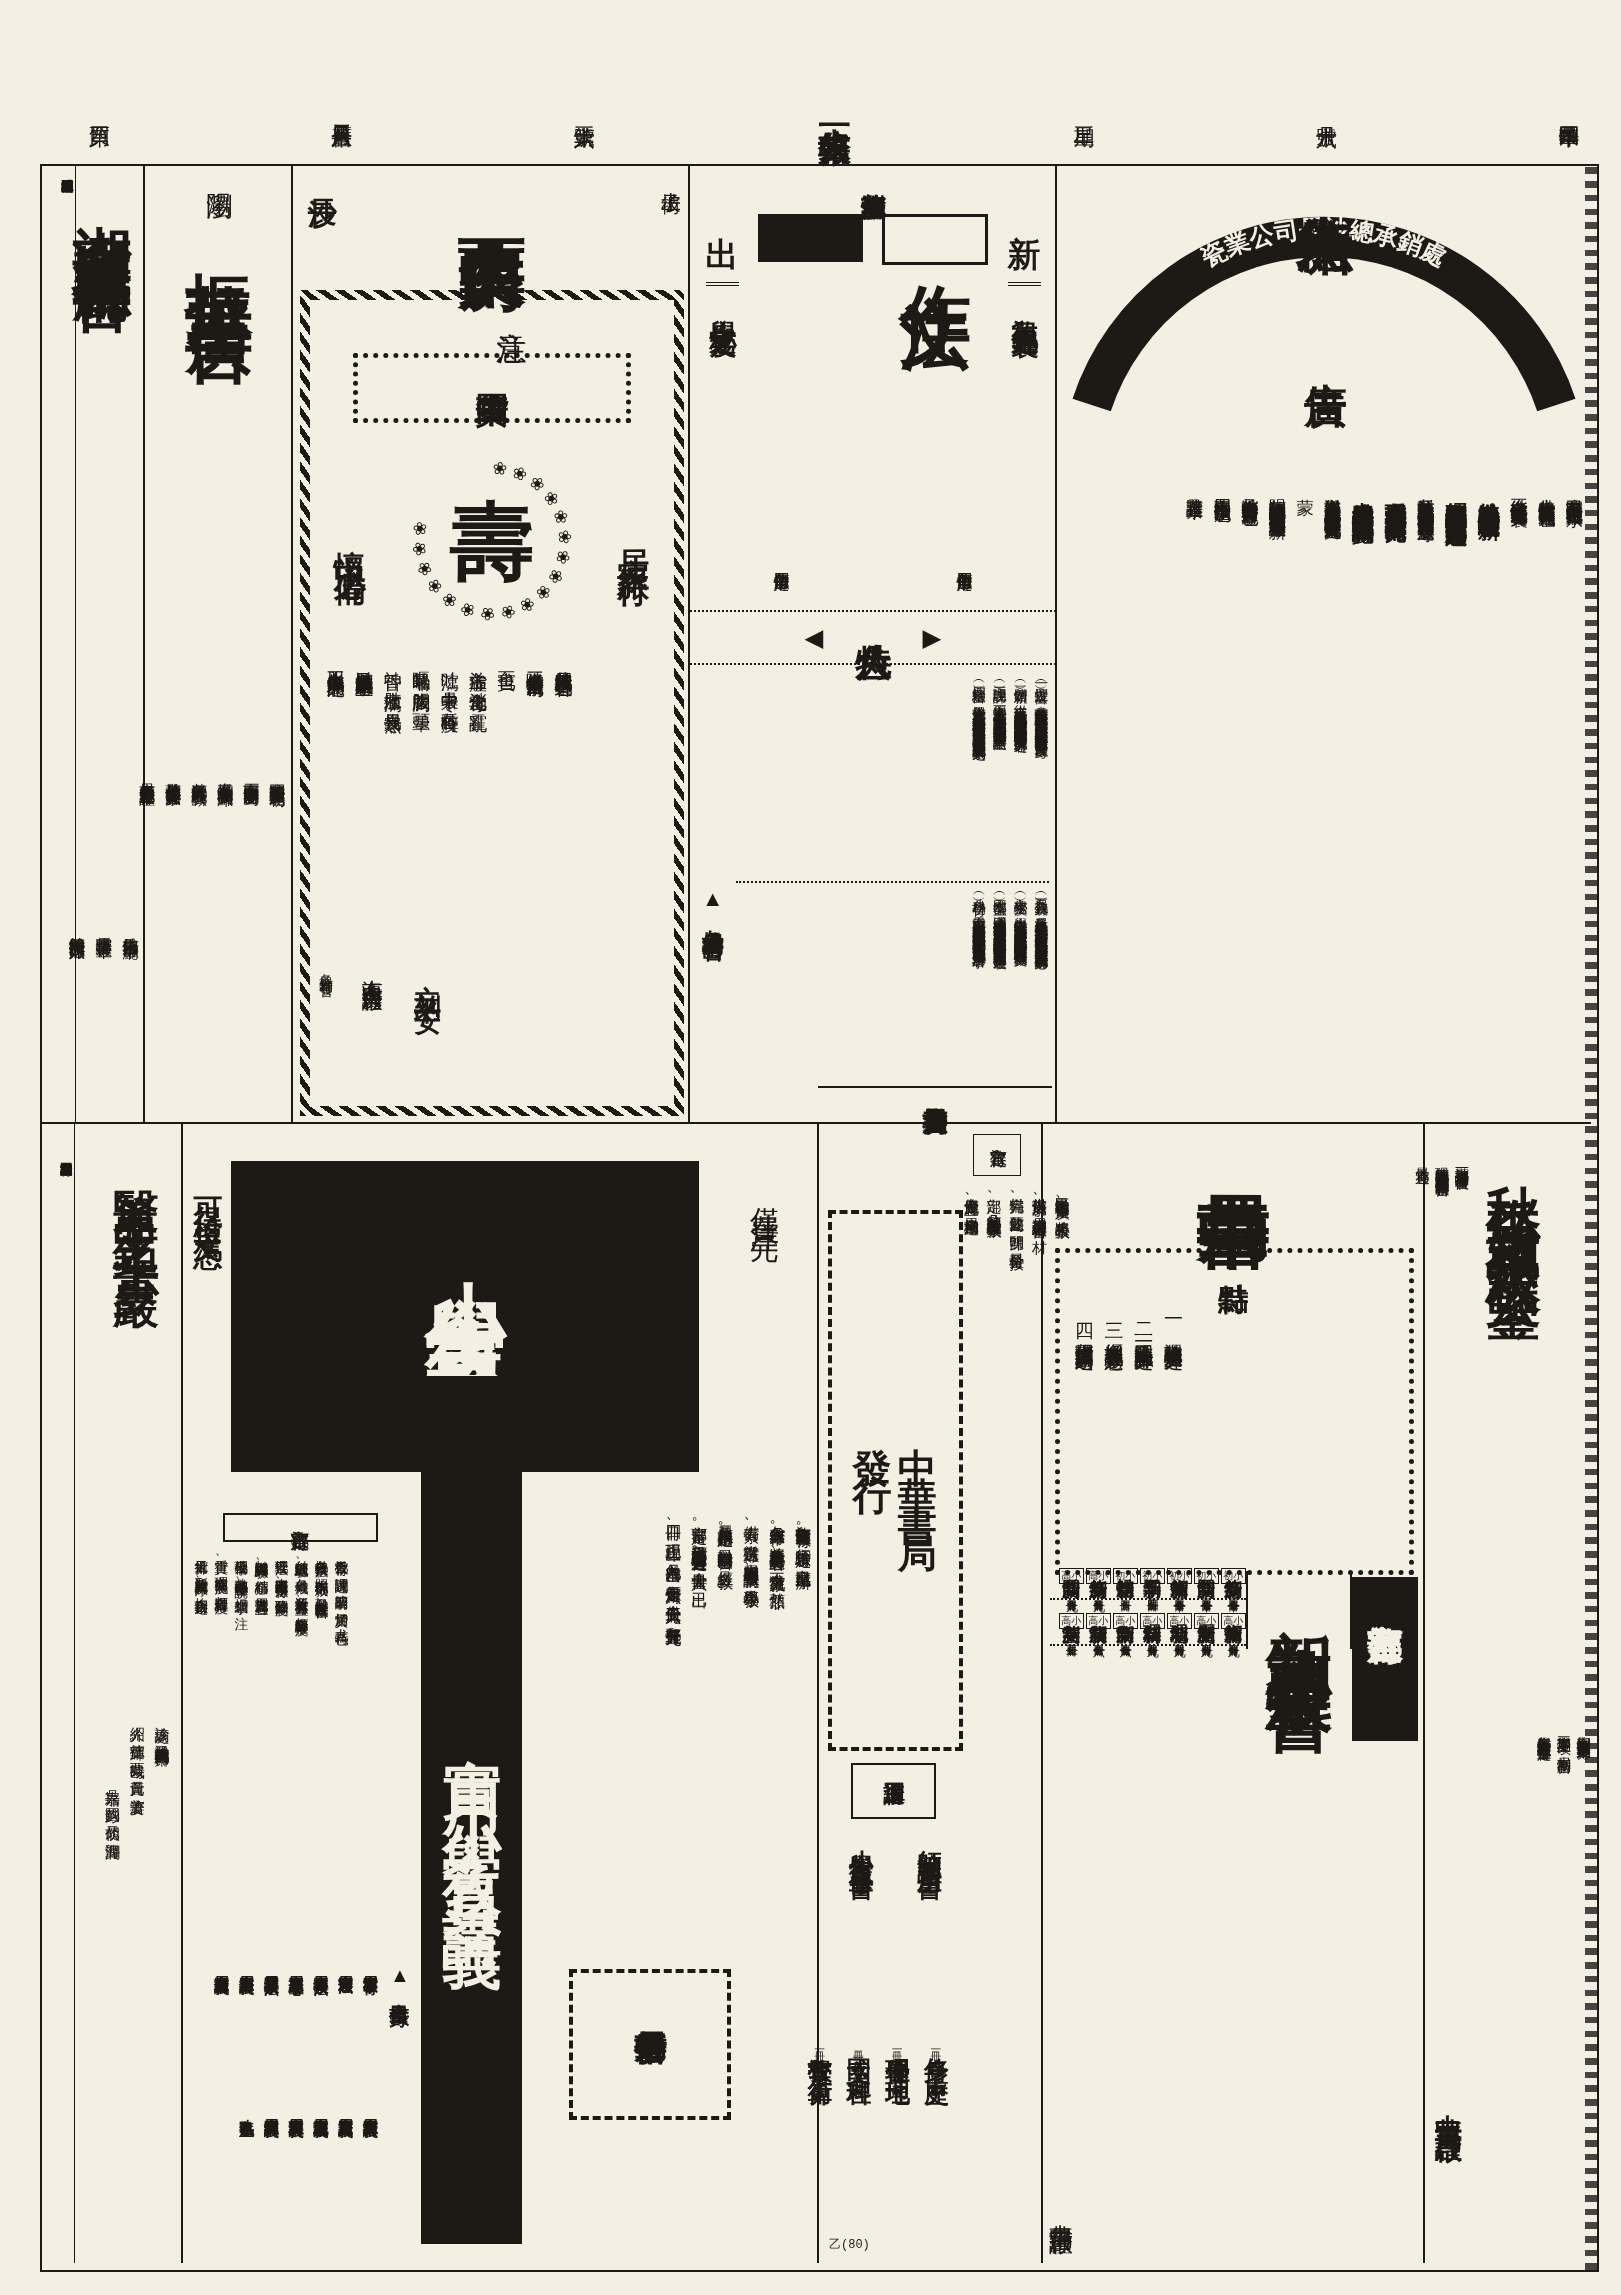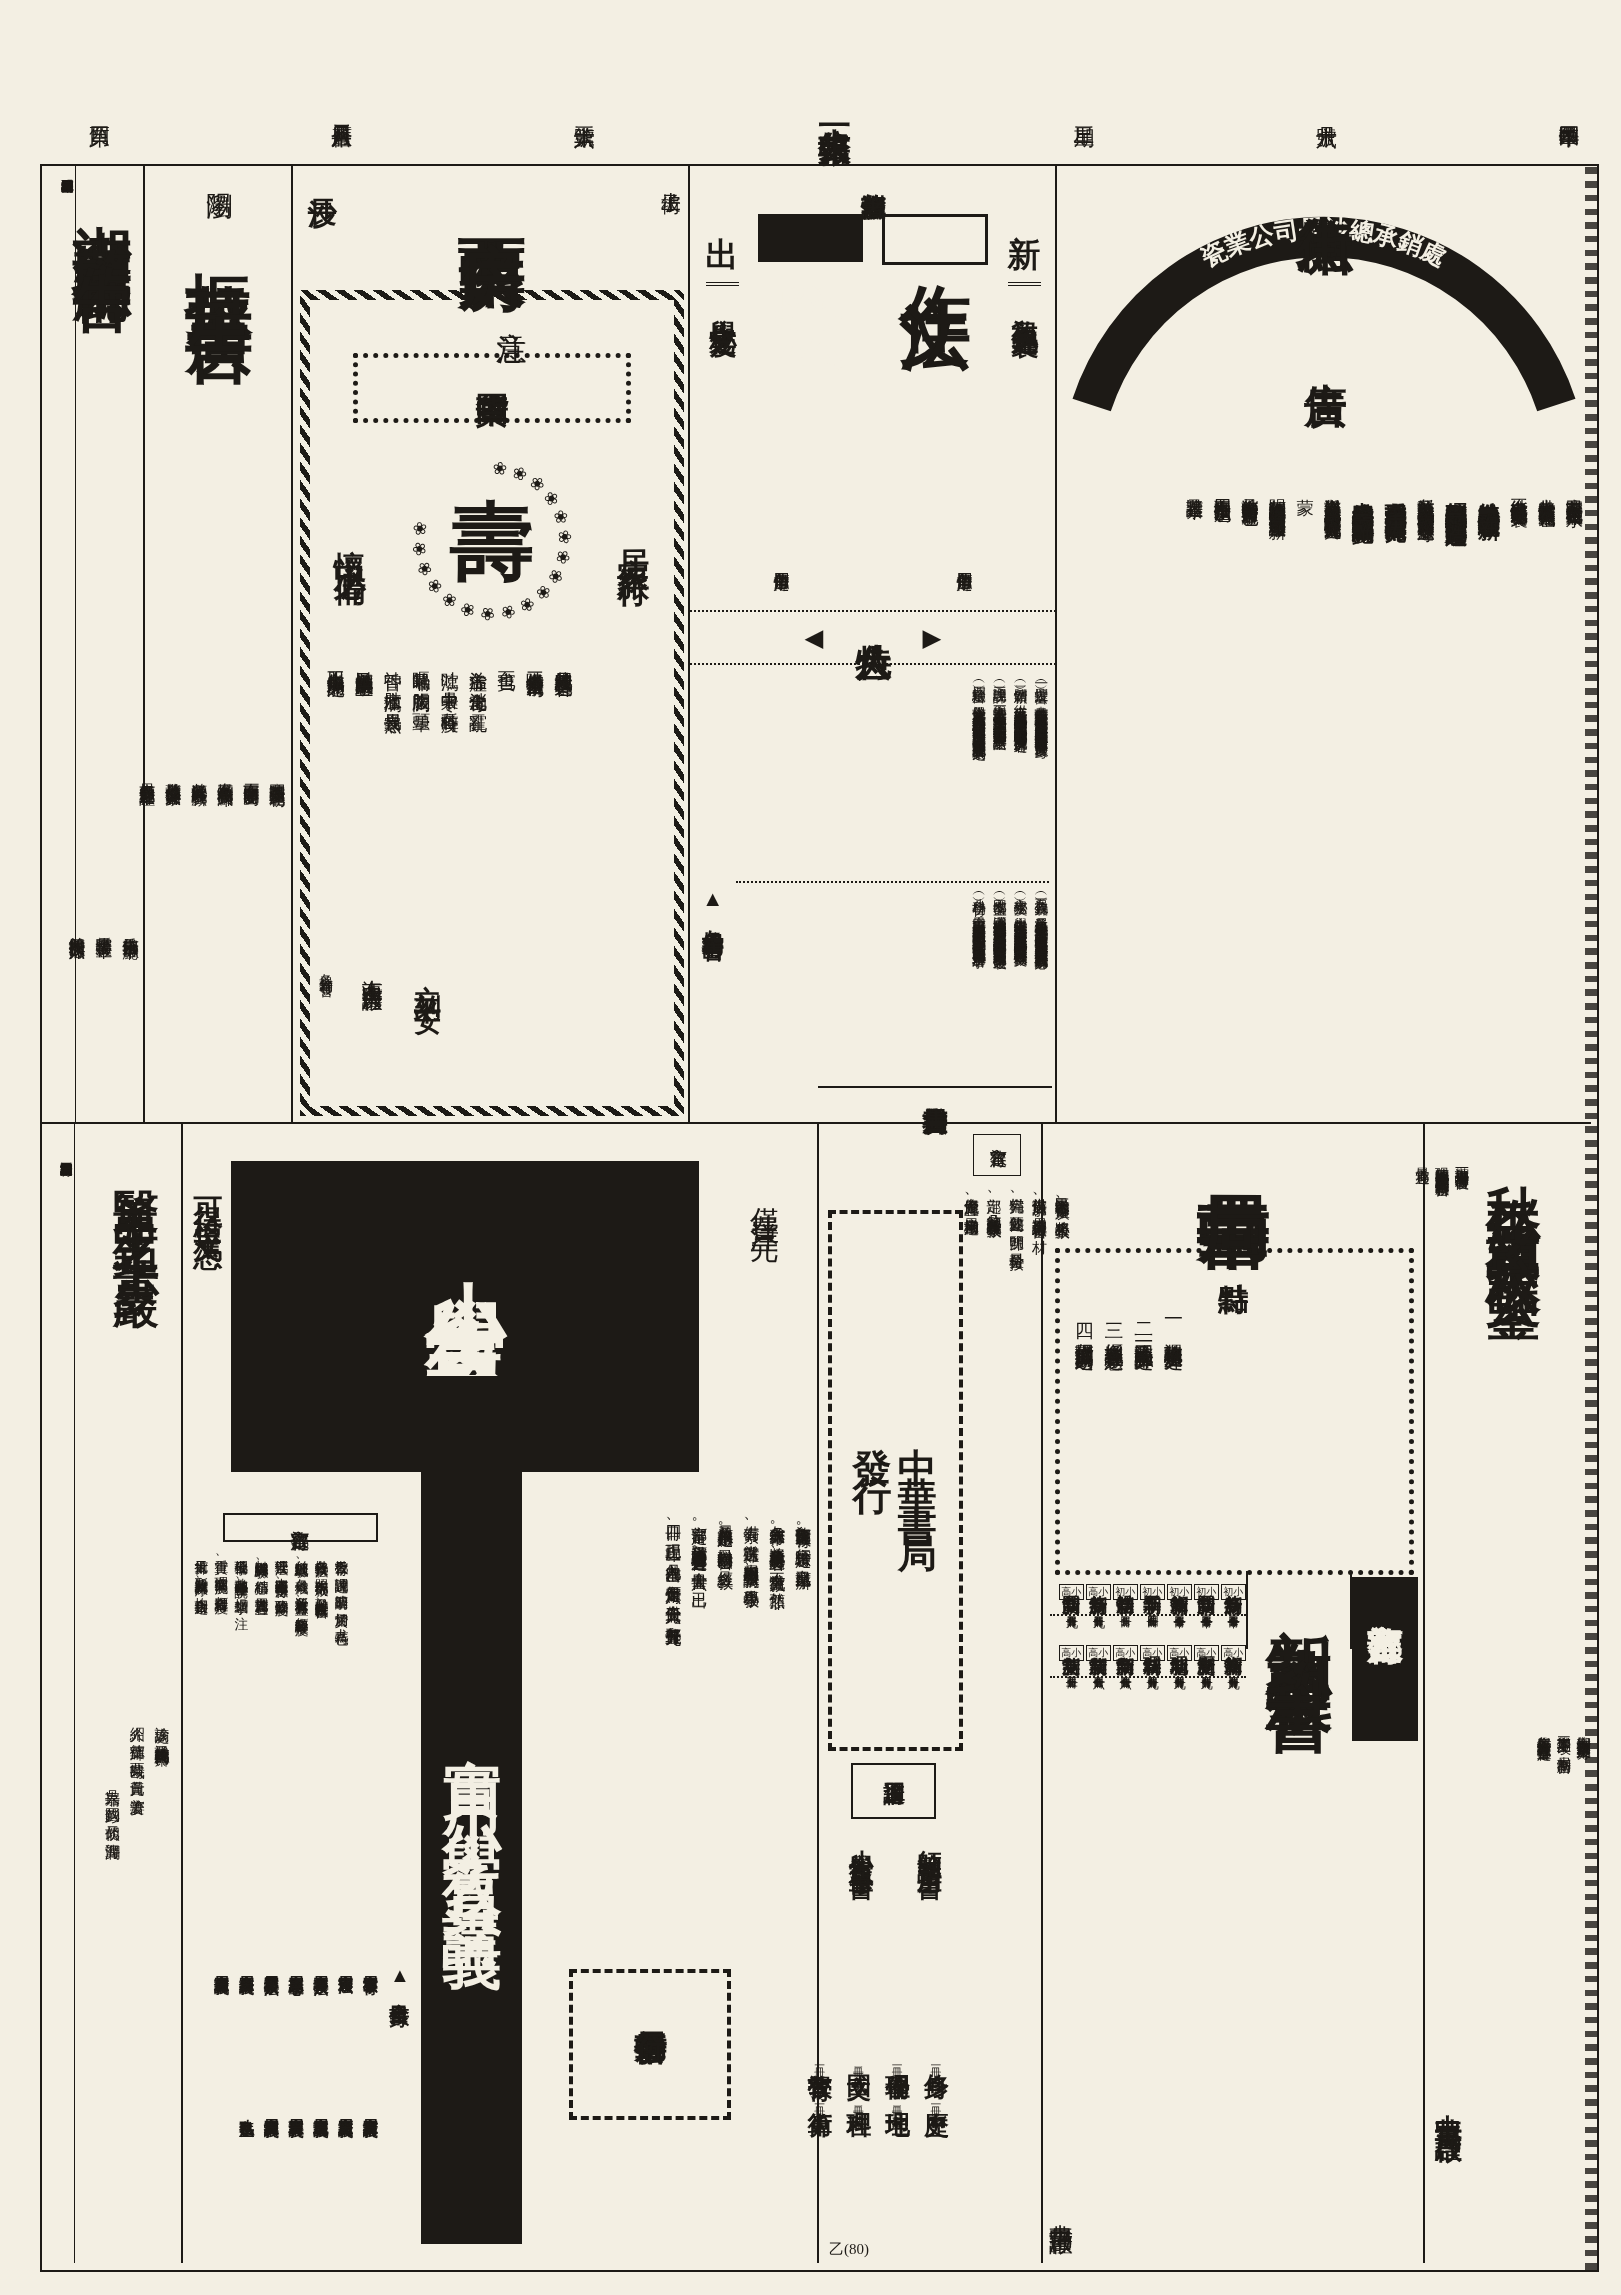--- a/index.html
+++ b/index.html
@@ -6,21 +6,21 @@
   #page{position:relative;width:1622px;height:2295px;background:#f3efe3;color:#1d1a16;
         font-family:"Liberation Serif","DejaVu Serif",serif;overflow:hidden;}
   
   .v{writing-mode:vertical-rl;text-orientation:upright;letter-spacing:1.4px;line-height:1.25;}
   
   .hrtl{writing-mode:vertical-rl;text-orientation:upright;line-break:anywhere;word-break:break-all;
         height:1.25em;line-height:1.25;}
   .cols{writing-mode:vertical-rl;text-orientation:upright;}
   .cols .tcol{display:block;line-height:1.22;margin-block-end:6.5px;letter-spacing:0.7px;}
   .books{display:flex;flex-direction:row-reverse;justify-content:flex-start;align-items:flex-start;}
-  .book{display:flex;flex-direction:column;align-items:center;margin-top:16px;}
+  .book{display:flex;flex-direction:column;align-items:center;}
   .book .bname{writing-mode:vertical-rl;text-orientation:upright;font-weight:bold;}
   .book .bgrade{font-size:10px;border:0.7px solid #1d1a16;padding:0 1.4px;margin:2.9px 0;}
   .book .bvols{writing-mode:vertical-rl;text-orientation:upright;}
   .book .bspec{writing-mode:vertical-rl;text-orientation:upright;}
   .ink{background:#1d1a16;color:#f3efe3;}
   .ctr{position:absolute;left:50%;transform:translateX(-50%);}
 
   #header{position:absolute;left:86px;top:89px;width:1496px;height:69px;display:flex;
           flex-direction:row-reverse;justify-content:space-between;align-items:center;font-size:21px;}
   #header .hrtl{height:1.3em;}
@@ -145,21 +145,21 @@
   #fx-tag{position:absolute;left:32px;top:639px;width:81px;border:2.2px solid #1d1a16;display:flex;justify-content:center;}
   #fx-tag span{font-size:21.6px;font-weight:bold;height:2.4em;line-height:1.5;}
   #fx-uses{position:absolute;left:7.2px;top:706px;width:137px;display:flex;flex-direction:row-reverse;
            justify-content:space-around;}
   #fx-uses .use{font-size:24.5px;font-weight:bold;letter-spacing:4.3px;}
   #fx-books{position:absolute;left:5.8px;right:89px;top:915px;height:209px;display:flex;
             flex-direction:column;gap:7.2px;}
   #fx-books .books{gap:5.8px;}
   #fx-books .bname{font-size:24.5px;}
   #fx-books .bspec{font-size:10.8px;margin-top:4.3px;}
-  #fx-mark{position:absolute;left:10px;bottom:4px;font-size:15px;}
+  #fx-mark{position:absolute;left:10px;bottom:10px;font-size:12px;font-family:Liberation Mono, monospace;}
 
   #sec-zhonghua{left:999px;width:382px;}
   #zg-title{top:11.5px;font-size:74px;font-weight:bold;height:1.25em;line-height:1.25;}
   #zg-tedian{position:absolute;top:124px;left:11.5px;right:11.5px;height:303px;border:5.8px dotted #1d1a16;
              padding:7.2px;}
   #zg-tedian-label{margin:0 auto 8.6px;width:101px;display:flex;justify-content:center;}
   #zg-tedian-label span{font-size:30px;font-weight:bold;height:1.3em;line-height:1.7;}
   #zg-tedian-cols{height:223px;font-size:19px;}
   #zg-main{position:absolute;top:441px;left:7.2px;right:7.2px;height:613px;display:flex;
            flex-direction:row-reverse;justify-content:space-between;align-items:flex-start;}

